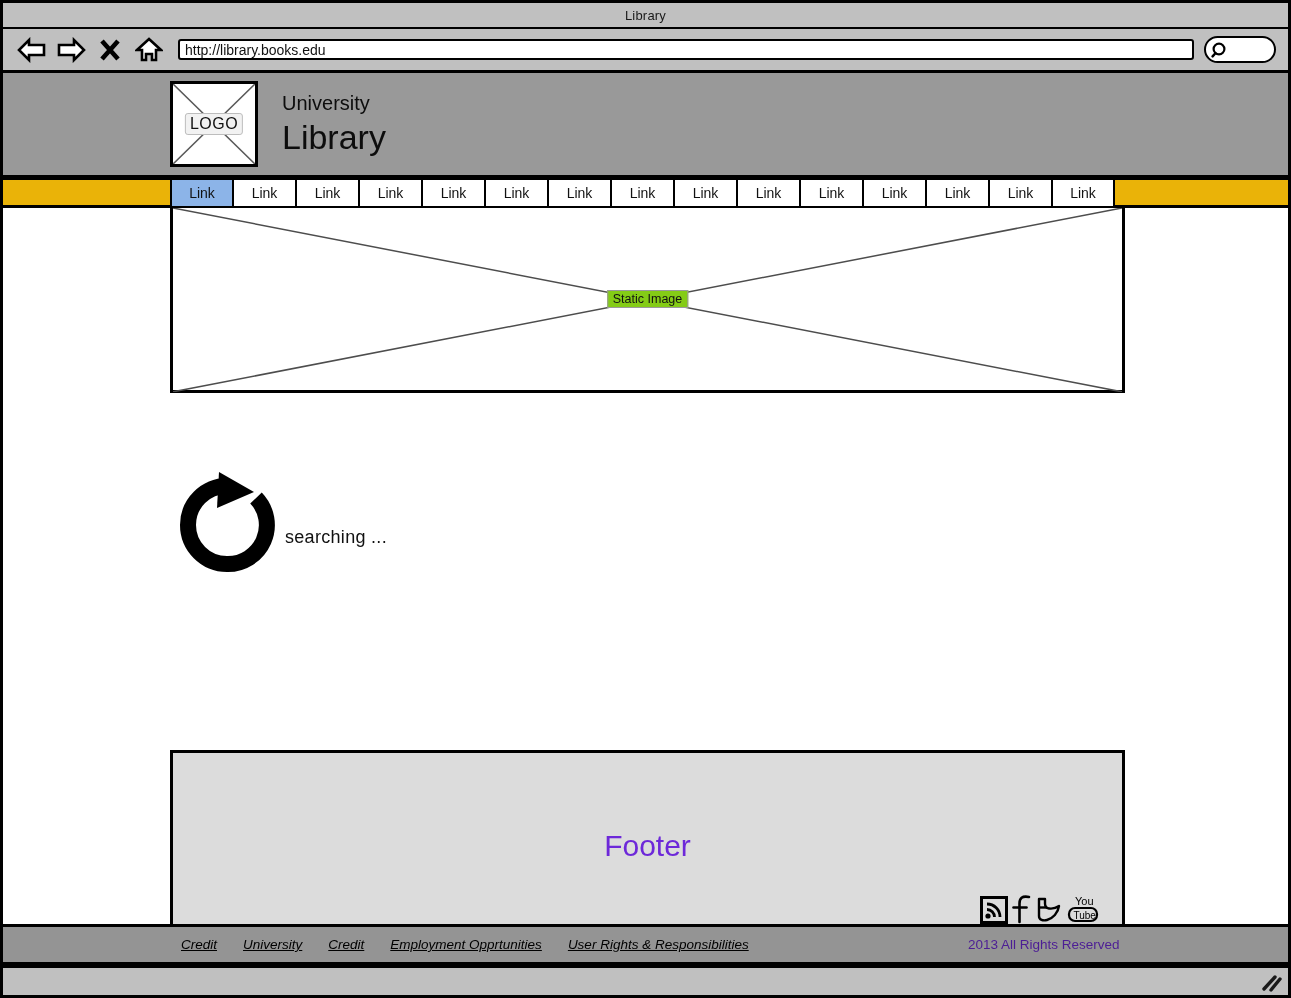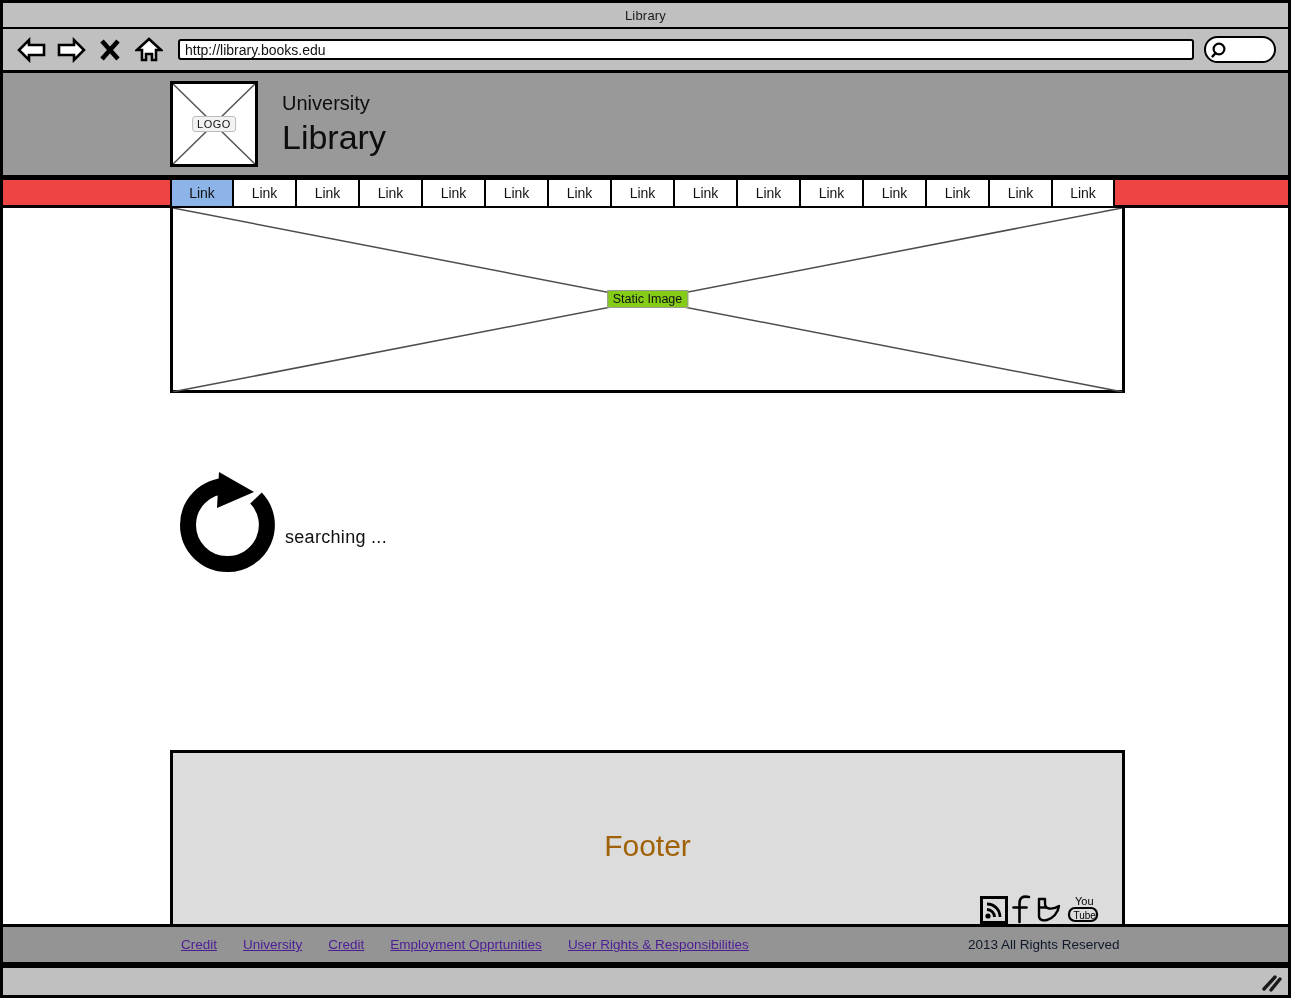--- a/index.html
+++ b/index.html
@@ -140,21 +140,21 @@
     left: 0; top: 0; right: 0; bottom: 0;
   }
   .logo-tag {
     position: absolute;
     left: 50%;
     top: 50%;
     transform: translate(-50%, -50%);
     background: #f2f2f2;
     border: 1px solid #bdbdbd;
     border-radius: 3px;
-    font-size: 11px;
+    font-size: 16px;
     letter-spacing: 0.5px;
     padding: 1px 4px;
     color: #111;
     white-space: nowrap;
   }
   .brand {
     margin-left: 24px;
     display: flex;
     flex-direction: column;
     justify-content: center;
@@ -167,21 +167,21 @@
   }
   .brand-large {
     font-size: 34px;
     color: #0d0d0d;
     line-height: 1.05;
   }
 
   
   .navstrip {
     height: 30px;
-    background: #ef4444;
+    background: #eab308;
     border-bottom: 3px solid #000;
     border-top: 2px solid #000;
     position: relative;
     flex: none;
     box-sizing: border-box;
   }
   .navtabs {
     position: absolute;
     left: 167px;
     top: -2px;
@@ -269,21 +269,21 @@
     border: 3px solid #000;
     border-bottom: none;
     box-sizing: border-box;
   }
   .footer-title {
     position: absolute;
     left: 0; right: 0;
     top: 76px;
     text-align: center;
     font-size: 30px;
-    color: #a16207;
+    color: #6d28d9;
   }
   .social-row {
     position: absolute;
     right: 22px;
     bottom: 16px;
     display: flex;
     align-items: flex-end;
     gap: 2px;
   }
   .social-icon { display: flex; align-items: flex-end; }
@@ -302,30 +302,31 @@
     box-sizing: border-box;
   }
   .flink-group {
     display: flex;
     align-items: center;
     gap: 26px;
     margin-left: 178px;
   }
   .flink {
     font-size: 13.5px;
-    color: #4c1d95;
+    color: #000000;
     text-decoration: underline;
     cursor: pointer;
     white-space: nowrap;
+    font-style: italic;
   }
   .copyright {
     position: absolute;
     left: 965px;
     font-size: 13.5px;
-    color: #0f172a;
+    color: #4c1d95;
     white-space: nowrap;
   }
 
   
   .statusbar {
     height: 30px;
     background: #c0c0c0;
     border-top: 3px solid #000;
     position: relative;
     flex: none;

